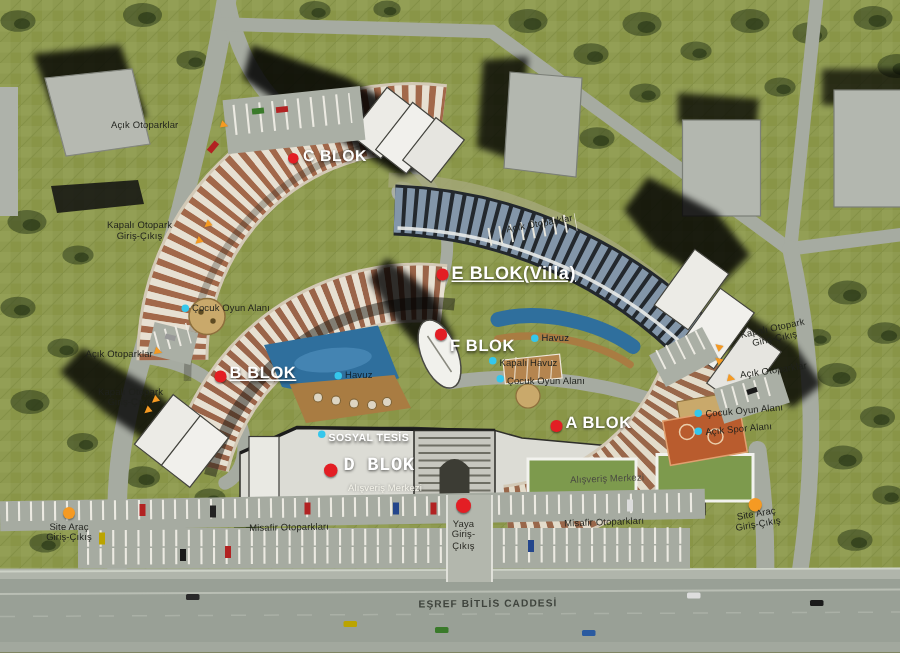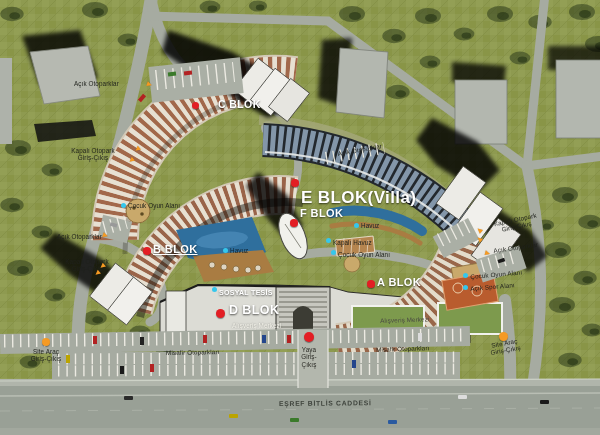--- a/index.html
+++ b/index.html
@@ -5,21 +5,21 @@
   html,body{margin:0;padding:0;background:#666;}
   .stage{position:relative;width:600px;height:435px;overflow:hidden;
          font-family:"Liberation Sans",sans-serif;background:#8e9a50;}
   .stage svg{position:absolute;left:0;top:0;}
   .lbl{position:absolute;color:#1f211c;font-size:6.3px;line-height:1.18;
        white-space:nowrap;transform-origin:left top;letter-spacing:.1px;}
   .lbl.center{text-align:center;white-space:normal;}
   .blok{position:absolute;color:#fff;font-weight:700;font-size:10.5px;
         letter-spacing:.4px;text-shadow:0 1px 2px rgba(0,0,0,.65);
         transform-origin:left top;white-space:nowrap;}
-  .blok.big{font-size:12.5px;}
+  .blok.big{font-size:12.5px;font-family:Liberation Mono, monospace;}
   .blok.small{font-size:7px;letter-spacing:.3px;}
   .dot{position:absolute;border-radius:50%;}
   .dot.red{background:#e31e24;box-shadow:0 1px 1px rgba(0,0,0,.4);}
   .dot.cyan{background:#35c7ec;}
   .dot.orange{background:#f59a23;box-shadow:0 1px 1px rgba(0,0,0,.35);}
   .tri{position:absolute;color:#f59a23;font-size:6.5px;line-height:1;
        transform-origin:center center;text-shadow:0 0 1px rgba(0,0,0,.3);}
   .white-lbl{color:#f4f3ea;text-shadow:0 0 2px rgba(0,0,0,.4);}
   .street{color:#3f443d;font-weight:600;letter-spacing:.7px;font-size:6.8px;}
 </style>
@@ -287,27 +287,27 @@
   </g>
 
   <g>
     <rect x="298" y="330" width="30" height="58" fill="#b3b7ad"></rect>
     <line x1="298" y1="330" x2="298" y2="388" stroke="#e6e6df" stroke-width="1.2"></line>
     <line x1="328" y1="330" x2="328" y2="388" stroke="#e6e6df" stroke-width="1.2"></line>
   </g>
 </svg>
 
 <div class="dot red" style="left:192px;top:102px;width:7px;height:7px;"></div>
-<div class="blok" style="left:202px;top:98px;margin-left:16px;">C BLOK</div>
+<div class="blok" style="left:202px;top:98px;">C BLOK</div>
 
 <div class="dot red" style="left:291px;top:179px;width:7.5px;height:7.5px;"></div>
-<div class="blok" style="left:301px;top:188px;font-size:17px;">E BLOK(Villa)</div>
+<div class="blok" style="left:301px;top:175px;font-size:12px;text-decoration:underline;">E BLOK(Villa)</div>
 
 <div class="dot red" style="left:290px;top:219px;width:7.5px;height:7.5px;"></div>
-<div class="blok" style="left:300px;top:207px;font-size:11px;">F BLOK</div>
+<div class="blok" style="left:300px;top:225px;font-size:11px;">F BLOK</div>
 
 <div class="dot red" style="left:143px;top:247px;width:7.5px;height:7.5px;"></div>
 <div class="blok" style="left:153px;top:243px;font-size:11px;text-decoration:underline;">B BLOK</div>
 
 <div class="dot red" style="left:367px;top:280px;width:7.5px;height:7.5px;"></div>
 <div class="blok" style="left:377px;top:276px;font-size:11px;text-align:right;">A BLOK</div>
 
 <div class="dot red" style="left:216px;top:309px;width:9px;height:9px;"></div>
 <div class="blok big" style="left:229px;top:303px;">D BLOK</div>
 

